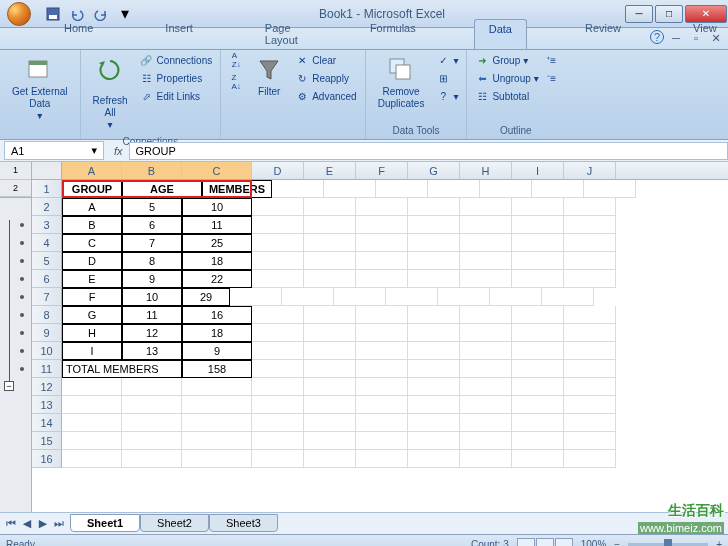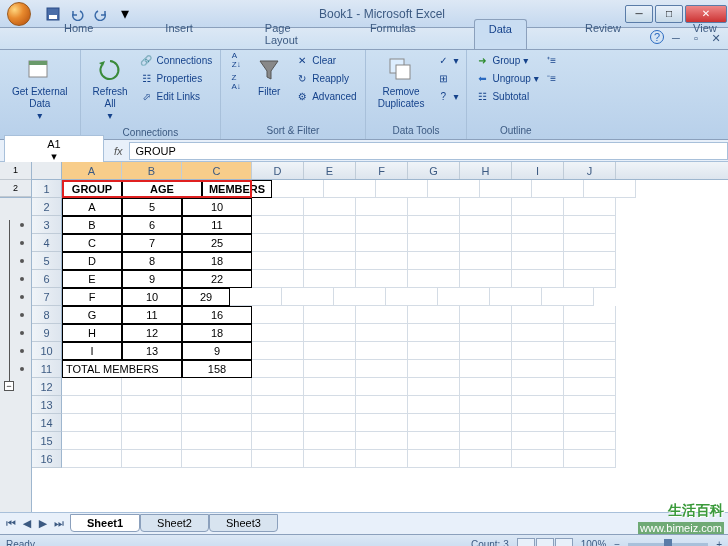--- a/index.html
+++ b/index.html
@@ -29,21 +29,21 @@
 .group-body { flex: 1; display: flex; align-items: flex-start; gap: 4px; }
 .group-label { text-align: center; font-size: 10px; color: #3c5a82; padding: 1px 0; }
 .big-btn { display: flex; flex-direction: column; align-items: center; justify-content: flex-end; padding: 4px 6px; font-size: 10px; color: #15428b; text-align: center; line-height: 1.2; }
 .big-icon { width: 28px; height: 28px; margin-bottom: 2px; display: flex; align-items: center; justify-content: center; }
 .small-btns { display: flex; flex-direction: column; gap: 2px; }
 .small-btn { display: flex; align-items: center; gap: 3px; font-size: 10px; color: #15428b; padding: 1px 2px; }
 .small-icon { width: 14px; height: 14px; display: flex; align-items: center; justify-content: center; }
 
 
 .formula-bar { height: 22px; background: #e8f0fa; display: flex; align-items: center; border-bottom: 1px solid #a8c0da; font-size: 11px; }
-.name-box { width: 100px; border: 1px solid #a8c0da; background: #fff; padding: 2px 6px; margin: 0 4px; display: flex; justify-content: space-between; align-items: center; flex-direction: column; }
+.name-box { width: 100px; border: 1px solid #a8c0da; background: #fff; padding: 2px 6px; margin: 0 4px; display: flex; justify-content: space-between; align-items: center; }
 .fx-label { padding: 0 6px; font-style: italic; color: #555; }
 .formula-input { flex: 1; border: 1px solid #a8c0da; background: #fff; padding: 2px 6px; }
 
 
 .grid-wrap { display: flex; height: 350px; }
 .outline-cols { width: 32px; background: #e8ecf0; border-right: 1px solid #9eb6ce; }
 .outline-head { height: 36px; border-bottom: 1px solid #9eb6ce; display: flex; flex-direction: column; }
 .outline-head div { flex: 1; display: flex; align-items: center; justify-content: center; font-size: 9px; border-bottom: 1px solid #c0c8d0; }
 .outline-body { position: relative; }
 .outline-dot { position: absolute; left: 20px; width: 4px; height: 4px; background: #555; border-radius: 50%; }
@@ -160,21 +160,21 @@
 
   <div class="group">
     <div class="group-body">
       <div class="big-btn">
         <div class="big-icon">
             <svg width="26" height="26">
               <path d="M13 4 A9 9 0 1 1 5 8" fill="none" stroke="#3a8a3a" stroke-width="2"></path>
               <path d="M2 6 L6 9 L8 4 Z" fill="#3a8a3a"></path>
             </svg>
           </div>
-        <span style="white-space:pre-line;">Refresh
+        <span style="white-space:pre-line;margin-top:9px;">Refresh
 All</span> ▾
       </div>
       <div class="small-btns">
         <div class="small-btn">
             <span class="small-icon">🔗</span>
             <span>Connections</span>
           </div>
         <div class="small-btn">
             <span class="small-icon">☷</span>
             <span>Properties</span>
@@ -214,21 +214,20 @@
         <div class="small-btn">
             <span class="small-icon">↻</span>
             <span>Reapply</span>
           </div>
         <div class="small-btn">
             <span class="small-icon">⚙</span>
             <span>Advanced</span>
           </div>
       </div>
     </div>
-    <div class="group-label">Sort &amp; Filter</div>
   </div>
 
   <div class="group">
     <div class="group-body">
       <div class="big-btn">
         <div class="big-icon">
             <svg width="26" height="26">
               <rect x="2" y="2" width="14" height="14" fill="#ddeeff" stroke="#888"></rect>
               <rect x="8" y="8" width="14" height="14" fill="#fff" stroke="#888"></rect>
             </svg>

